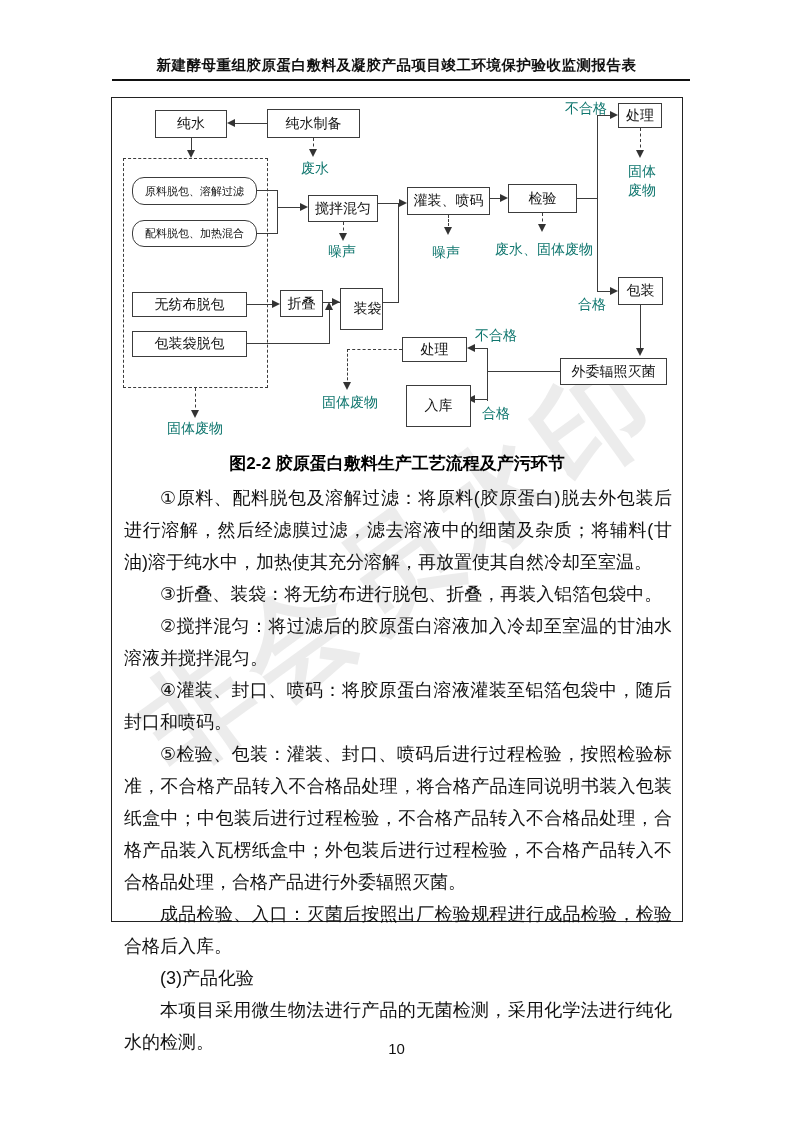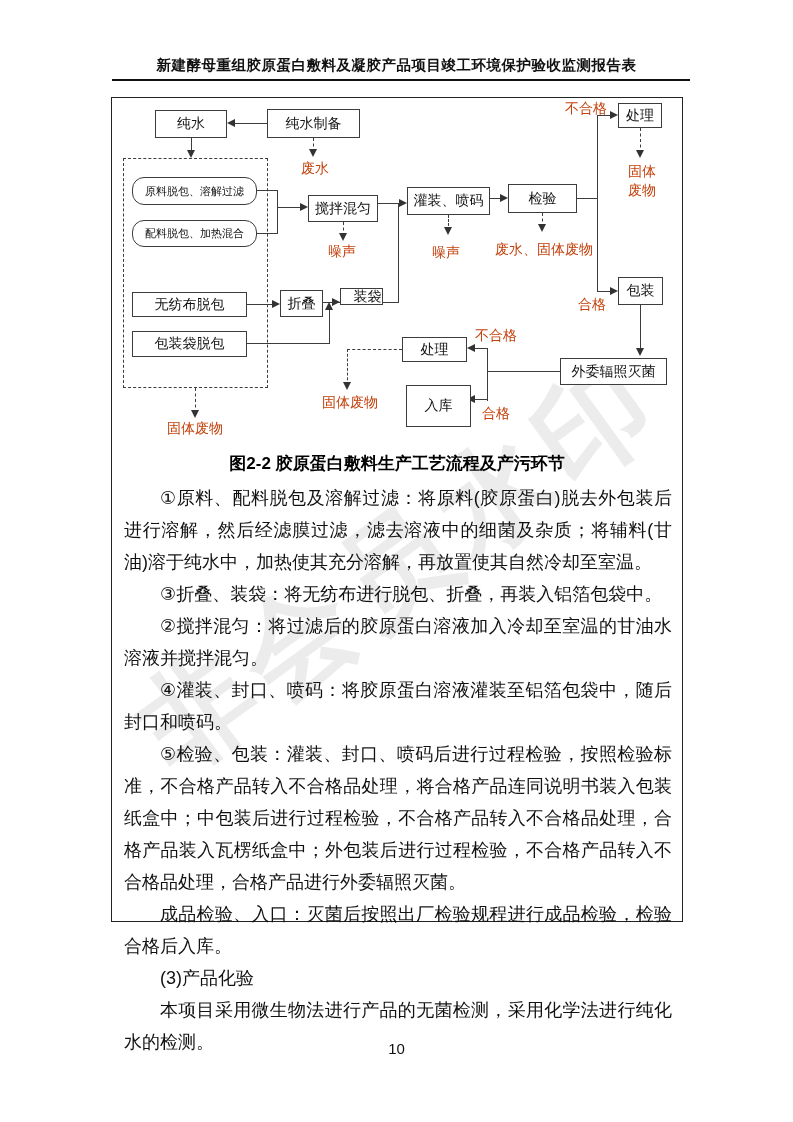--- a/index.html
+++ b/index.html
@@ -10,21 +10,21 @@
     font-size:14.5px;font-weight:600;letter-spacing:0.5px;}
   .header-rule{position:absolute;left:112px;top:79px;width:578px;height:0;border-top:2px solid #111;}
   
   .content-box{position:absolute;left:111px;top:97px;width:570px;height:823px;
     border:1.6px solid #222;background:transparent;}
   
   .fb{position:absolute;border:1.6px solid #3c3c3c;background:#fff;display:flex;align-items:center;
       justify-content:center;font-size:14px;color:#111;white-space:nowrap;box-sizing:border-box;}
   .fb.s{font-size:11px;border-radius:12px;}
   .dashbox{position:absolute;border:1.6px dashed #3c3c3c;box-sizing:border-box;}
-  .lbl{position:absolute;font-size:14px;color:#c2410c;white-space:nowrap;}
+  .lbl{position:absolute;font-size:14px;color:#0f766e;white-space:nowrap;}
   .lbl.wrap{white-space:normal;width:36px;text-align:center;line-height:19px;}
   .hl{position:absolute;height:0;border-top:1.6px solid #3c3c3c;}
   .vl{position:absolute;width:0;border-left:1.6px solid #3c3c3c;}
   .hd{position:absolute;height:0;border-top:1.6px dashed #3c3c3c;}
   .vd{position:absolute;width:0;border-left:1.6px dashed #3c3c3c;}
   .ah{position:absolute;width:0;height:0;border:solid transparent;}
   .ah.r{border-width:4.5px 0 4.5px 8px;border-left-color:#333;}
   .ah.l{border-width:4.5px 8px 4.5px 0;border-right-color:#333;}
   .ah.d{border-width:8px 4.5px 0 4.5px;border-top-color:#333;}
   .ah.u{border-width:0 4.5px 8px 4.5px;border-bottom-color:#333;}
@@ -120,21 +120,21 @@
       <div class="fb" style="left:290px;top:239px;width:65px;height:25px;">处理</div>
       <div class="fb" style="left:294px;top:287px;width:65px;height:42px;">入库</div>
       <div class="hd" style="left:235px;top:251px;width:55px;"></div>
       <div class="vd" style="left:235px;top:251px;height:36px;"></div>
       <div class="ah d" style="left:231px;top:284px;"></div>
       <div class="lbl" style="left:210px;top:296px;">固体废物</div>
 
       <div class="fb" style="left:20px;top:194px;width:115px;height:25px;">无纺布脱包</div>
       <div class="fb" style="left:20px;top:233px;width:115px;height:26px;">包装袋脱包</div>
       <div class="fb" style="left:168px;top:192px;width:43px;height:27px;">折叠</div>
-      <div class="fb" style="left:228px;top:190px;width:43px;height:17px;padding-left:12px;">装袋</div>
+      <div class="fb" style="left:228px;top:190px;width:43px;height:42px;padding-left:12px;">装袋</div>
       <div class="hl" style="left:135px;top:206px;width:27px;"></div>
       <div class="ah r" style="left:160px;top:202px;"></div>
       <div class="hl" style="left:211px;top:204px;width:17px;"></div>
       <div class="ah r" style="left:220px;top:200px;"></div>
       <div class="hl" style="left:135px;top:245px;width:83px;"></div>
       <div class="vl" style="left:217px;top:210px;height:36px;"></div>
       <div class="ah u" style="left:213px;top:204px;"></div>
       <div class="hl" style="left:271px;top:204px;width:16px;"></div>
 
       <div class="vd" style="left:83px;top:290px;height:25px;"></div>

